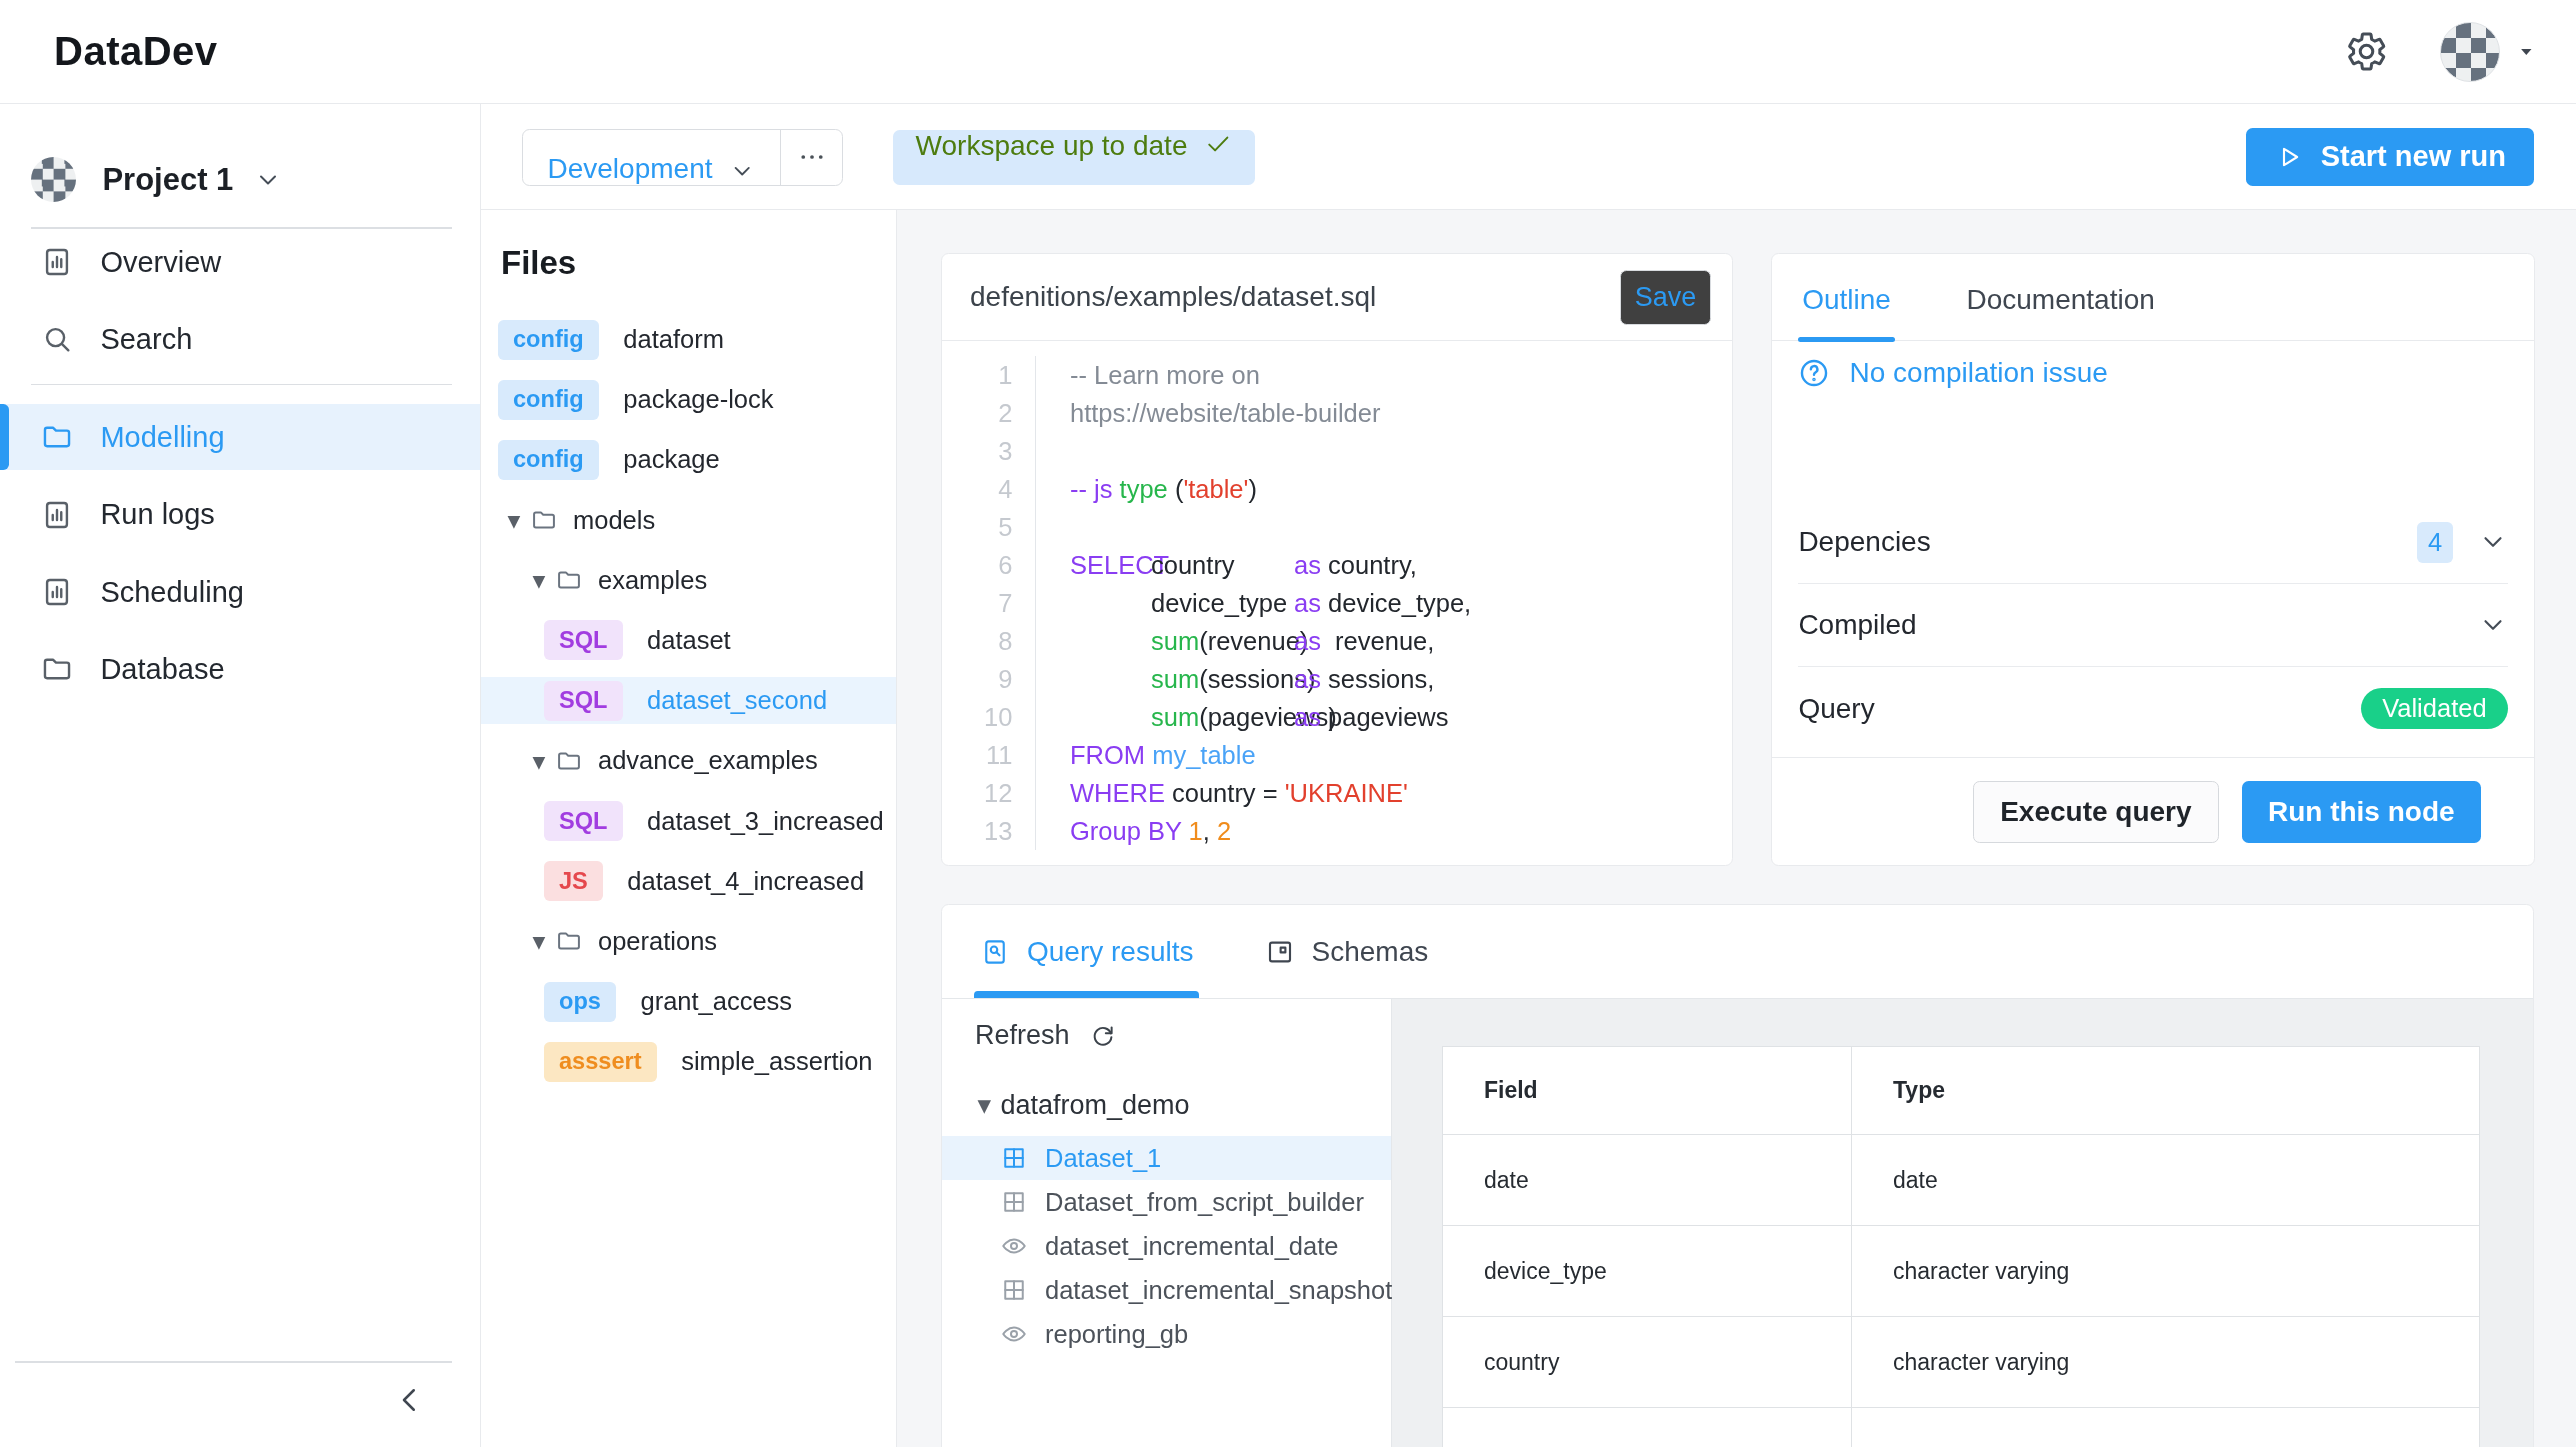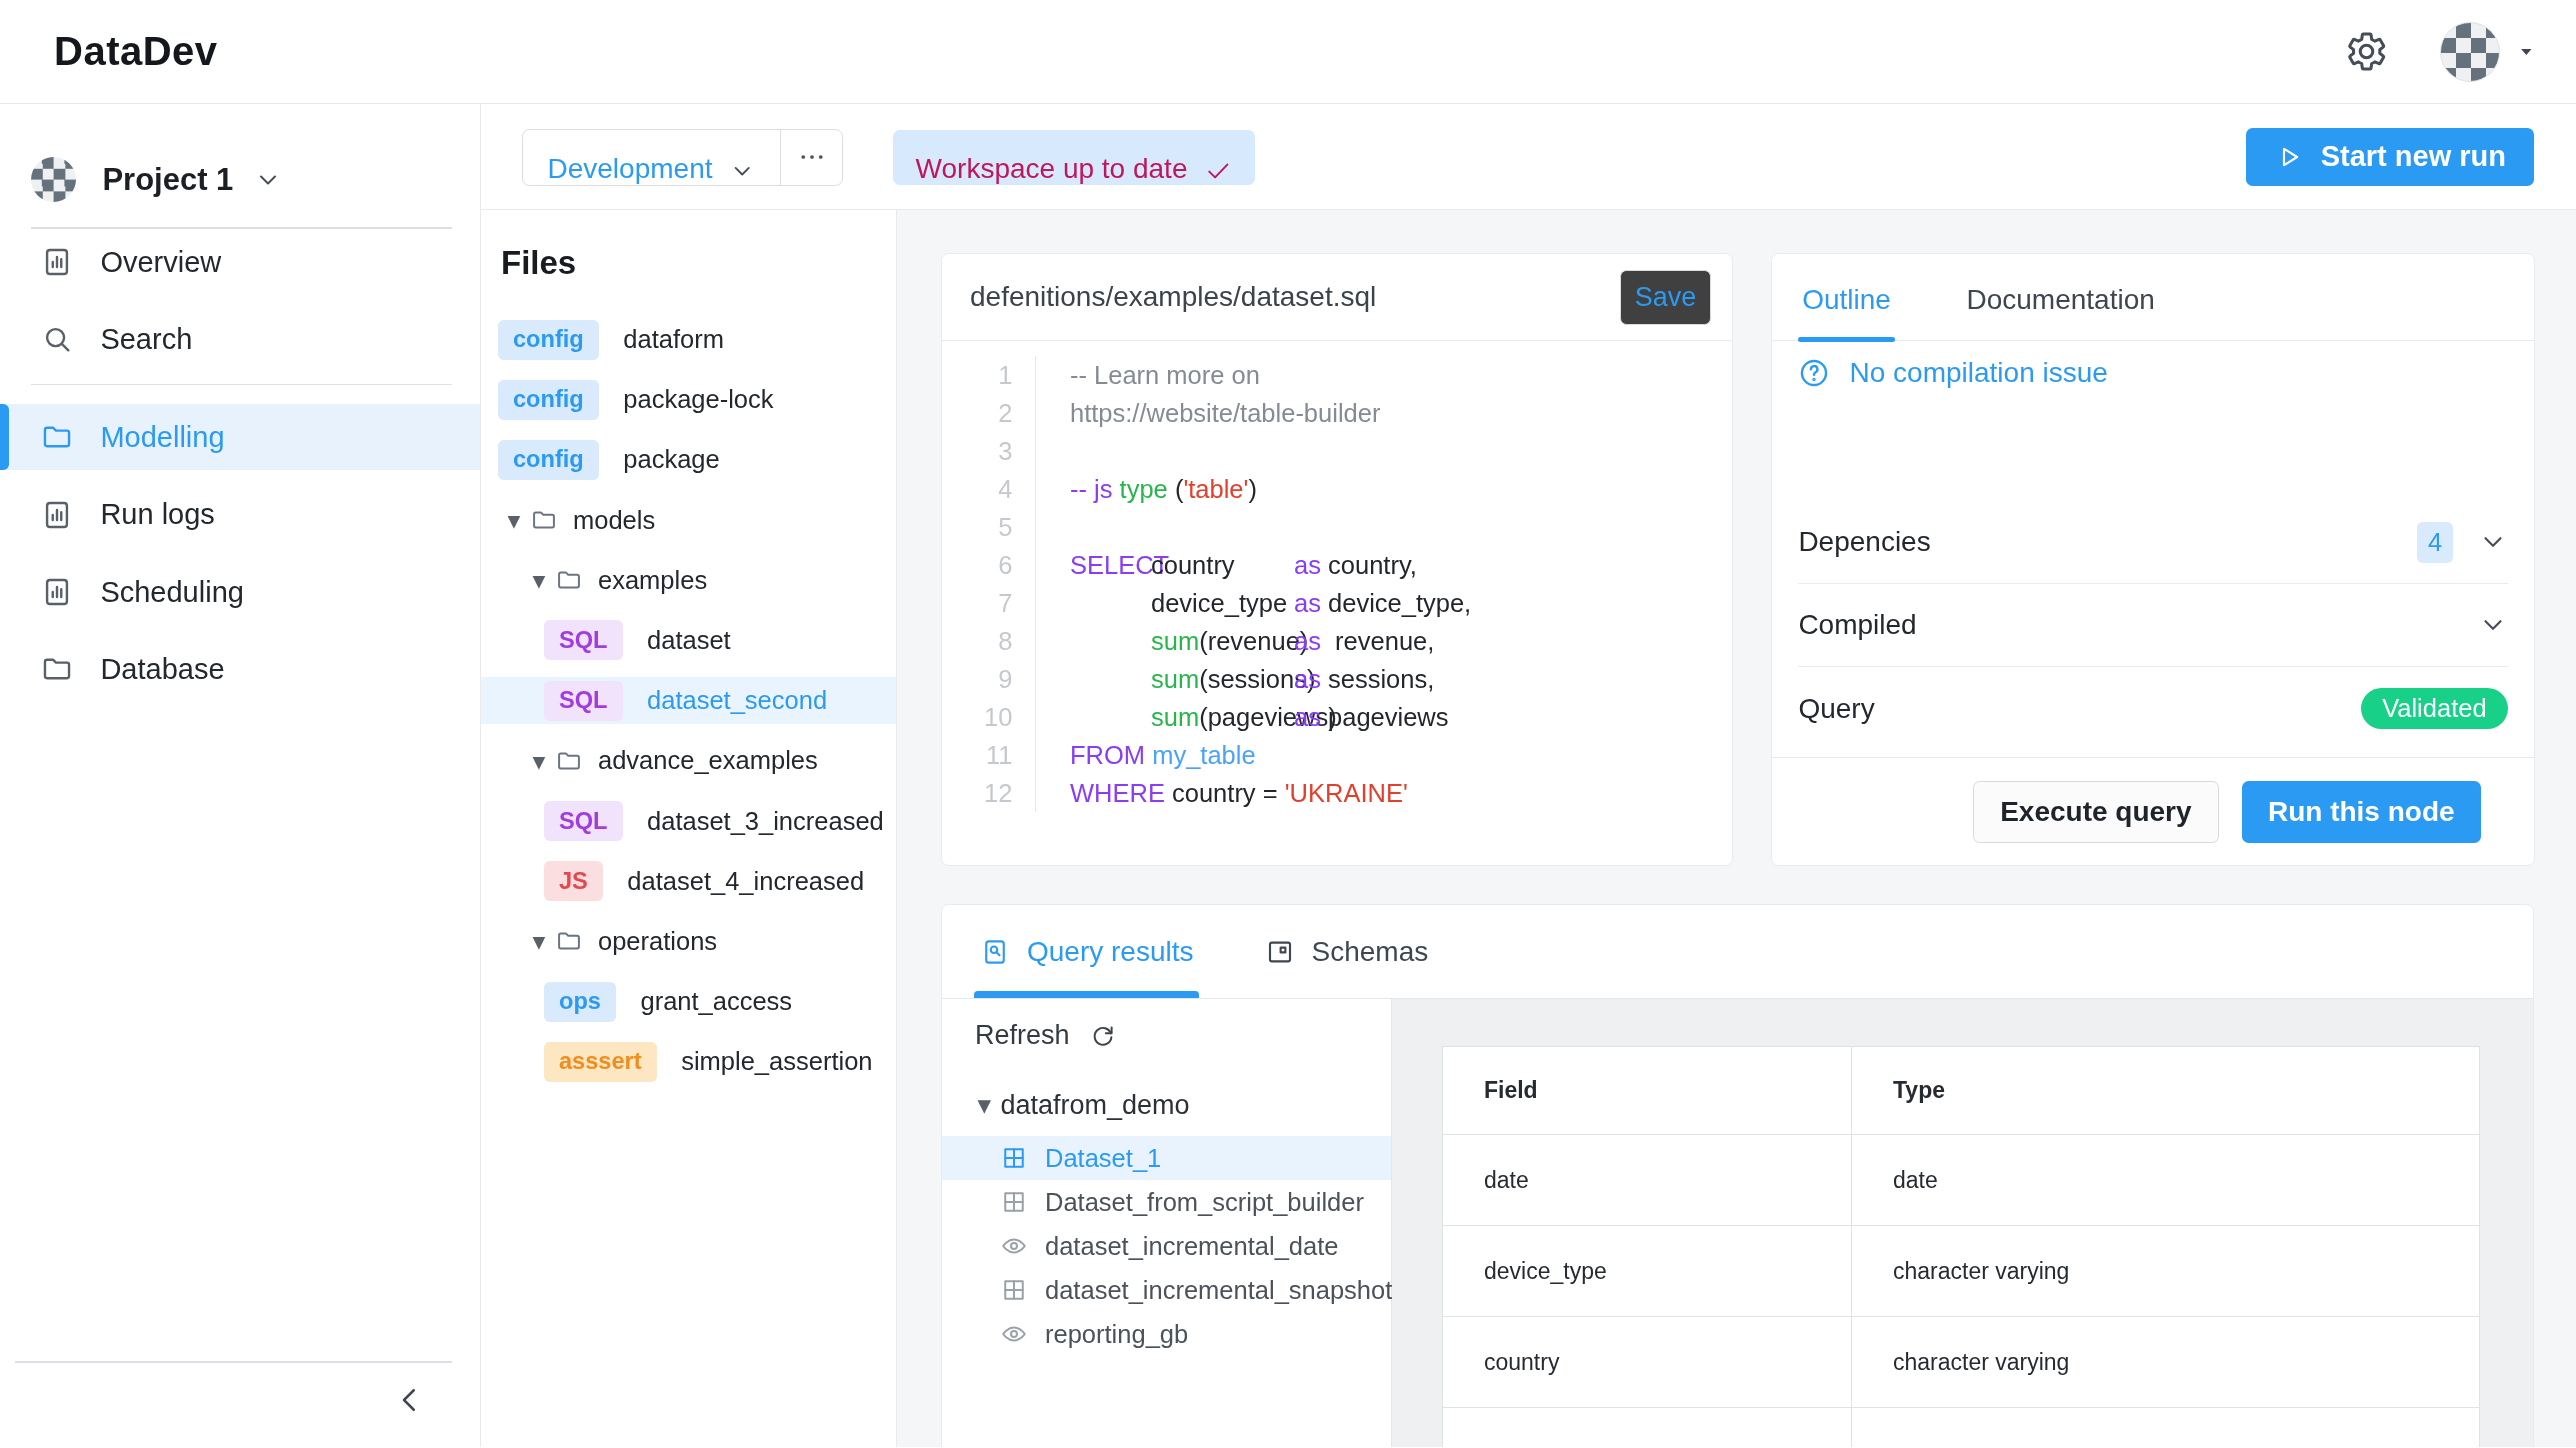--- a/index.html
+++ b/index.html
@@ -46,21 +46,21 @@
   .right-col { flex:1; display:flex; flex-direction:column; min-width:0; }
   .toolbar { height:106px; flex:none; background:#fff; border-bottom:1.9px solid #e8eaed; position:relative; }
   .env-btn { position:absolute; left:41px; top:24.5px; height:57px; display:flex; align-items:center;
     border:1.9px solid #dadde1; border-radius:7.5px; background:#fff; overflow:hidden; cursor:pointer; }
   .env-main { display:flex; align-items:flex-end; padding:0 24.5px; height:100%; }
   .env-label { color:#2b9af3; font-size:28px; }
   .env-caret { color:#454d57; margin-left:17px; }
   .env-dots { width:62px; height:100%; border-left:1.9px solid #dadde1; display:flex;
     align-items:center; justify-content:center; color:#4a5158; }
   .ws-badge { position:absolute; left:412px; top:25.5px; height:55px; border-radius:6.6px;
-    background:#d7e9fc; color:#be185d; font-size:28px; display:flex; align-items:flex-end;
+    background:#d7e9fc; color:#4d7c0f; font-size:28px; display:flex; align-items:flex-start;
     padding:0 22.6px; cursor:pointer; }
   .ws-badge .ic { margin-left:17px; }
   .run-btn { position:absolute; right:42px; top:23.6px; height:58px; border-radius:6.6px;
     background:#2b9af3; color:#fff; font-size:29px; font-weight:600; display:flex;
     align-items:center; padding:0 28px; cursor:pointer; border:none; }
   .run-btn .ic { margin-right:17px; }
 
   .work-row { flex:1; display:flex; min-height:0; }
 
   
@@ -401,20 +401,21 @@
               <div class="code-line"><span class="code-gutter">3</span><span class="code-text"></span></div>
               <div class="code-line"><span class="code-gutter">4</span><span class="code-text"><span class="tok-kw">-- js </span><span class="tok-fn">type </span><span class="">(</span><span class="tok-str">'table'</span><span class="">)</span></span></div>
               <div class="code-line"><span class="code-gutter">5</span><span class="code-text"></span></div>
               <div class="code-line"><span class="code-gutter">6</span><span class="code-text"><span class="tok-kw cw" style="width:81px">SELECT</span><span class=" cw" style="width:143px">country</span><span class="tok-kw">as</span><span class=""> country,</span></span></div>
               <div class="code-line"><span class="code-gutter">7</span><span class="code-text"><span class=" cw" style="width:81px"></span><span class=" cw" style="width:143px">device_type</span><span class="tok-kw">as</span><span class=""> device_type,</span></span></div>
               <div class="code-line"><span class="code-gutter">8</span><span class="code-text"><span class=" cw" style="width:81px"></span><span class="cw" style="width:143px"><span class="tok-fn">sum</span><span class="">(revenue)</span></span><span class="tok-kw">as</span><span class="">  revenue,</span></span></div>
               <div class="code-line"><span class="code-gutter">9</span><span class="code-text"><span class=" cw" style="width:81px"></span><span class="cw" style="width:143px"><span class="tok-fn">sum</span><span class="">(sessions)</span></span><span class="tok-kw">as</span><span class=""> sessions,</span></span></div>
               <div class="code-line"><span class="code-gutter">10</span><span class="code-text"><span class=" cw" style="width:81px"></span><span class="cw" style="width:143px"><span class="tok-fn">sum</span><span class="">(pageviews)</span></span><span class="tok-kw">as</span><span class=""> pageviews</span></span></div>
               <div class="code-line"><span class="code-gutter">11</span><span class="code-text"><span class="tok-kw">FROM </span><span class="tok-ref">my_table</span></span></div>
               <div class="code-line"><span class="code-gutter">12</span><span class="code-text"><span class="tok-kw">WHERE </span><span class="">country = </span><span class="tok-str">'UKRAINE'</span></span></div>
+              <div class="code-line"><span class="code-gutter">13</span><span class="code-text"><span class="tok-kw">Group BY </span><span class="tok-num">1</span><span class="">, </span><span class="tok-num">2</span></span></div>
             </div>
         </div>
 
         <div class="card outline-card">
           <div class="panel-tabs" id="outline-tabs">
               <div class="panel-tab active">Outline</div>
               <div class="panel-tab">Documentation</div>
             </div>
           <div class="status-row">
             <span class="ic">

